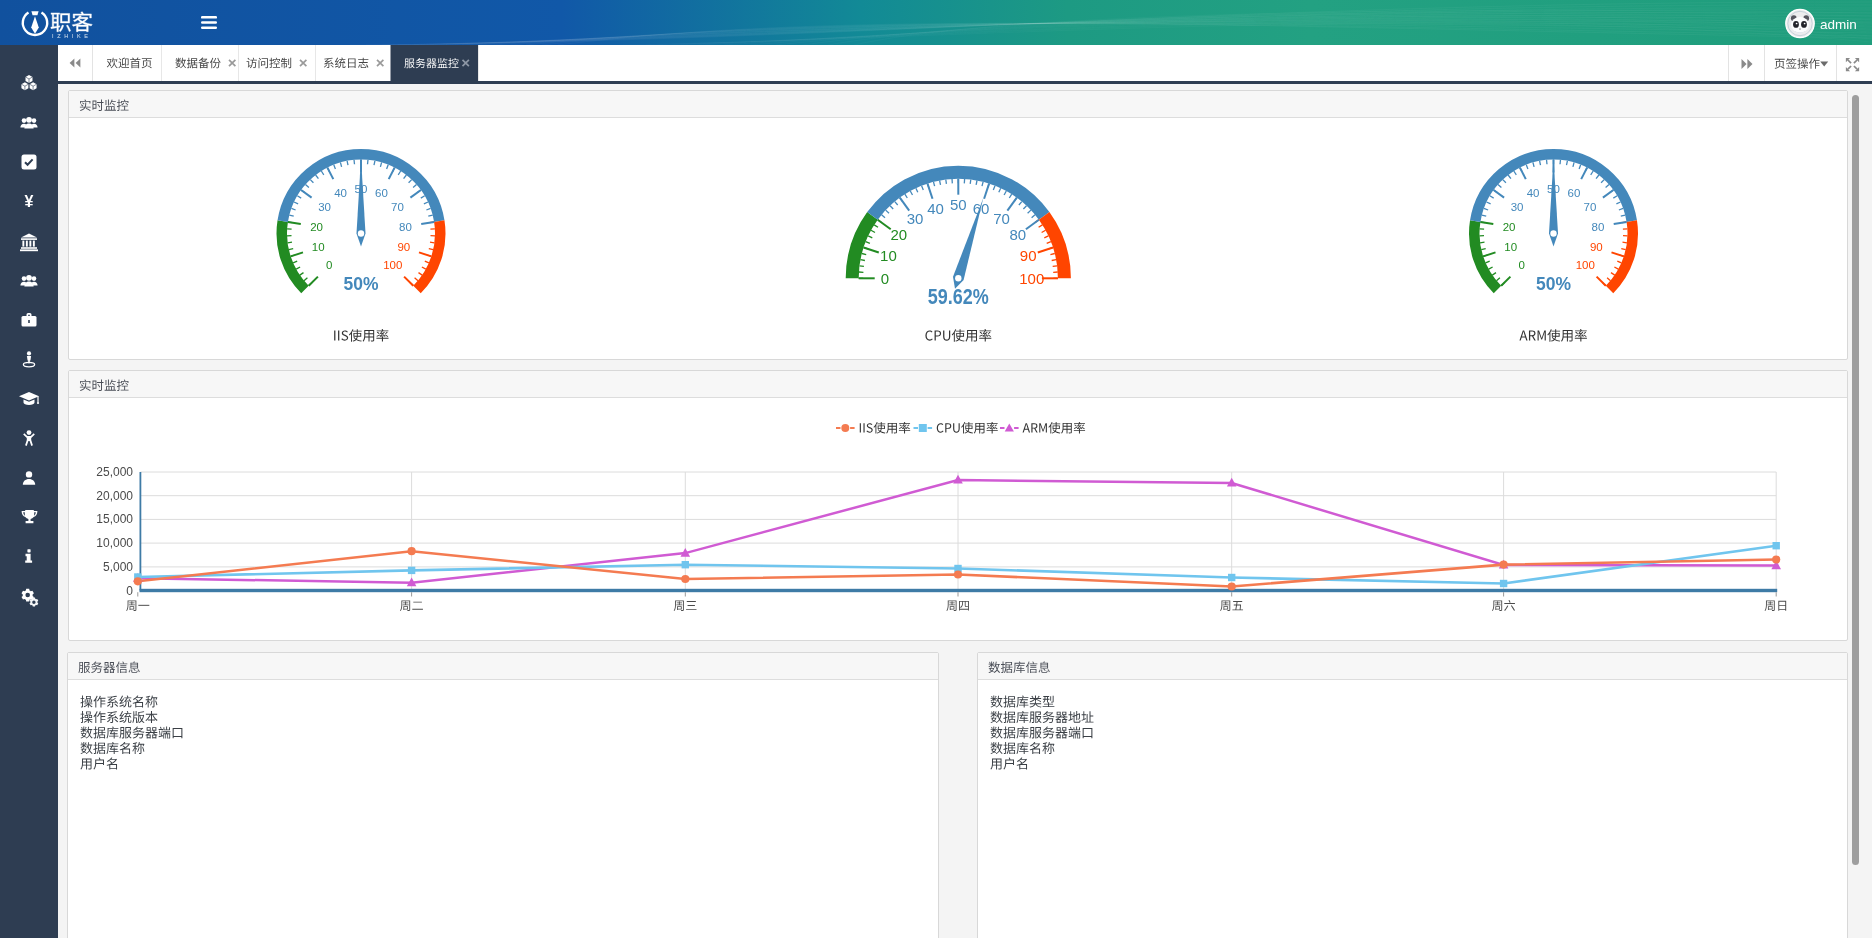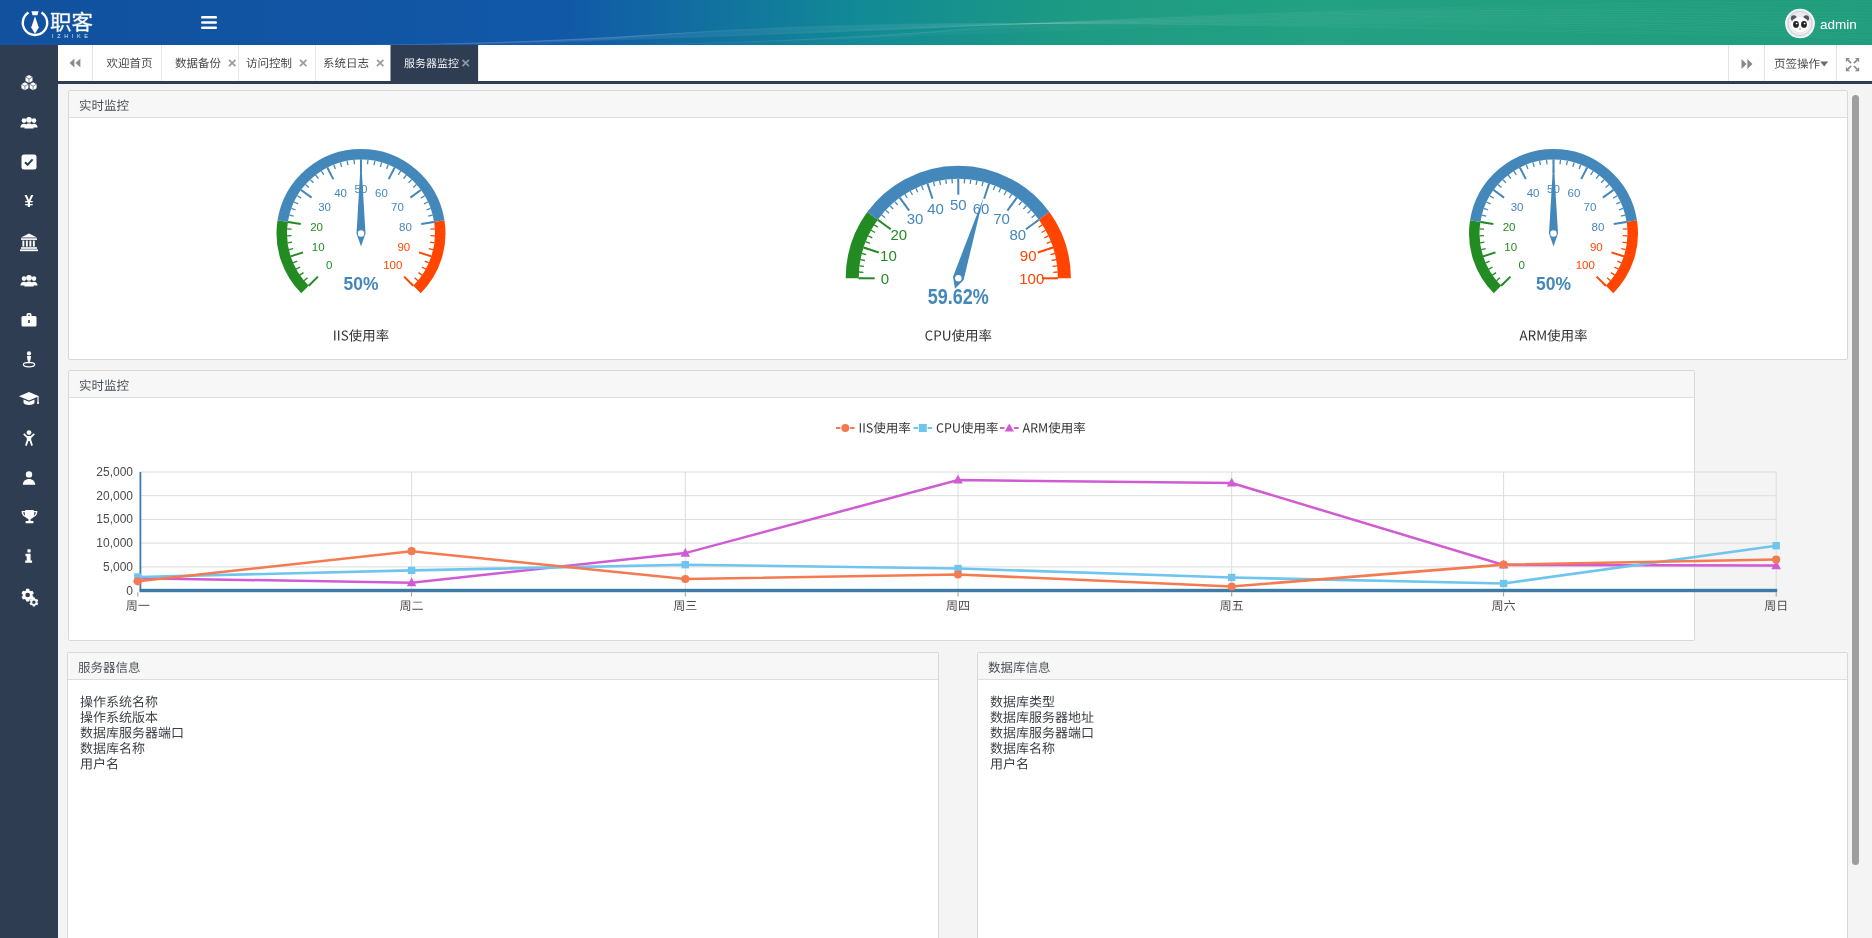--- a/index.html
+++ b/index.html
@@ -575,21 +575,21 @@
           <circle cx="1484.5" cy="115.5" r="3.2" fill="#fff"></circle>
           <text x="1484.5" y="172.0" font-family="Liberation Sans, sans-serif" font-size="19" fill="#4488bb" text-anchor="middle" font-weight="bold" textLength="35" lengthAdjust="spacingAndGlyphs">50%</text>
           <use href="#g0041" transform="translate(1450.4 222.5) scale(0.013500 -0.013500)" fill="#333333"></use>
           <use href="#g0052" transform="translate(1458.6 222.5) scale(0.013500 -0.013500)" fill="#333333"></use>
           <use href="#g004d" transform="translate(1467.2 222.5) scale(0.013500 -0.013500)" fill="#333333"></use>
           <use href="#g4f7f" transform="translate(1478.1 222.5) scale(0.013500 -0.013500)" fill="#333333"></use>
           <use href="#g7528" transform="translate(1491.6 222.5) scale(0.013500 -0.013500)" fill="#333333"></use>
           <use href="#g7387" transform="translate(1505.1 222.5) scale(0.013500 -0.013500)" fill="#333333"></use>
         </svg></div>
     </div>
-    <div class="panel" style="left:10px;top:286px;width:1627px;height:271px">
+    <div class="panel" style="left:10px;top:286px;width:1780px;height:271px">
       <div class="phead"><svg width="120" height="18" viewBox="0 0 120 18">
           <use href="#g5b9e" transform="translate(0.0 14.0) scale(0.012500 -0.012500)" fill="#4a4e57"></use>
           <use href="#g65f6" transform="translate(12.5 14.0) scale(0.012500 -0.012500)" fill="#4a4e57"></use>
           <use href="#g76d1" transform="translate(25.0 14.0) scale(0.012500 -0.012500)" fill="#4a4e57"></use>
           <use href="#g63a7" transform="translate(37.5 14.0) scale(0.012500 -0.012500)" fill="#4a4e57"></use>
         </svg></div>
       <div class="pbody"><svg width="1778" height="242" viewBox="0 0 1778 242">
           <line x1="71.4" y1="74.0" x2="1707.2" y2="74.0" stroke="#dcdcdc" stroke-width="1"></line>
           <line x1="71.4" y1="97.7" x2="1707.2" y2="97.7" stroke="#dcdcdc" stroke-width="1"></line>
           <line x1="71.4" y1="121.4" x2="1707.2" y2="121.4" stroke="#dcdcdc" stroke-width="1"></line>

